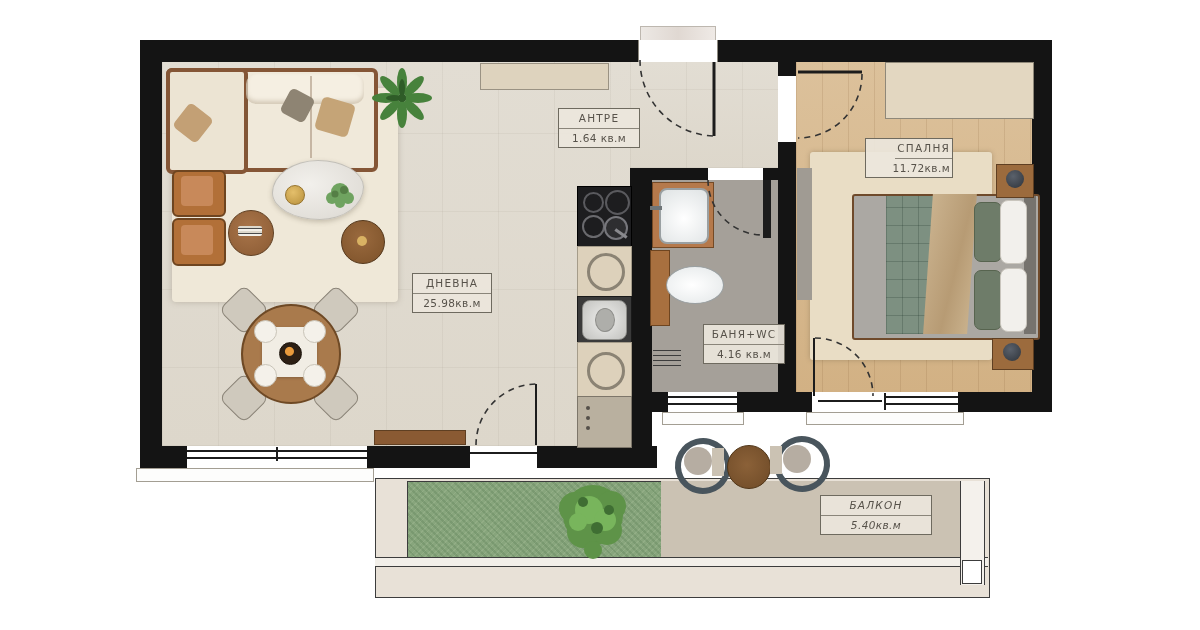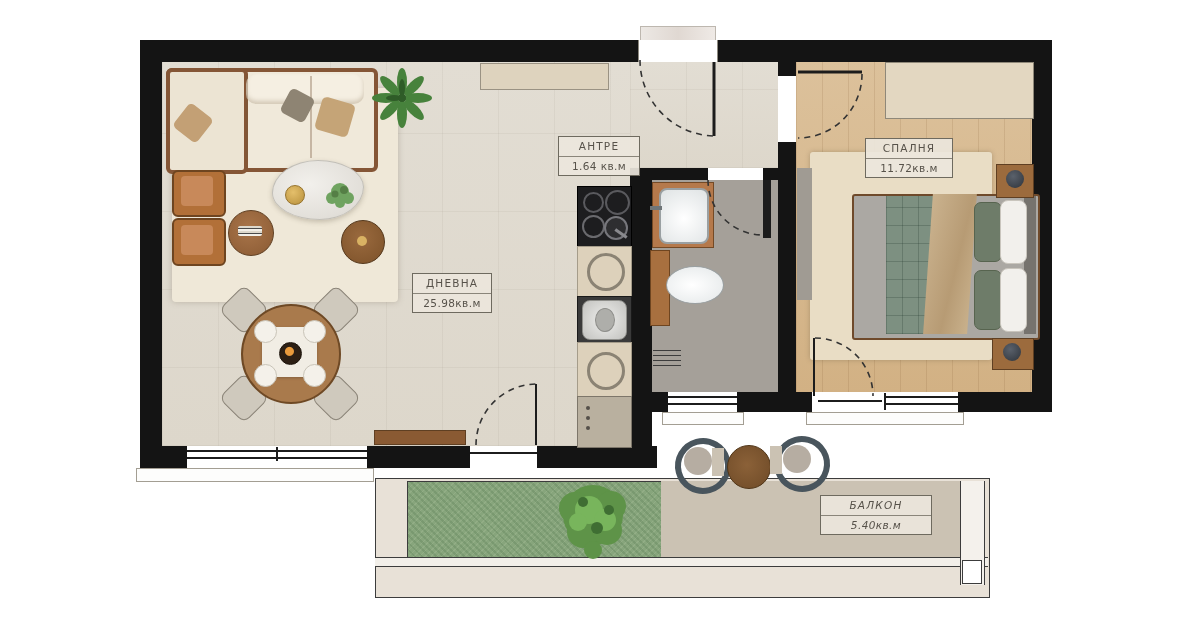--- a/index.html
+++ b/index.html
@@ -259,29 +259,33 @@
     </g>
     <g stroke="#1c1c1c">
       <line x1="714" y1="62" x2="714" y2="136" stroke-width="3"></line>
       <rect x="763" y="180" width="8" height="58" fill="#1c1c1c" stroke="none"></rect>
       <line x1="798" y1="72" x2="862" y2="72" stroke-width="3"></line>
       <line x1="814" y1="338" x2="814" y2="396" stroke-width="2"></line>
       <line x1="536" y1="384" x2="536" y2="445" stroke-width="2"></line>
     </g>
   </svg>
 
-  <div class="plabel" style="left:558px;top:108px;width:80px;margin-top:28px;">
+  <div class="plabel" style="left:558px;top:108px;width:80px;">
     <div class="nm">АНТРЕ</div>
     <div class="ar">1.64 кв.м</div>
   </div>
   <div class="plabel" style="left:412px;top:273px;width:78px;">
     <div class="nm">ДНЕВНА</div>
     <div class="ar">25.98кв.м</div>
   </div>
-  <div class="plabel" style="left:865px;top:138px;width:86px;">
+  <div class="plabel" style="left:703px;top:324px;width:80px;">
+    <div class="nm">БАНЯ+WC</div>
+    <div class="ar">4.16 кв.м</div>
+  </div>
+  <div class="plabel" style="left:865px;top:138px;width:86px;align-items:flex-end;">
     <div class="nm">СПАЛНЯ</div>
     <div class="ar">11.72кв.м</div>
   </div>
   <div class="plabel" style="left:820px;top:495px;width:110px;font-style:italic;">
     <div class="nm">БАЛКОН</div>
     <div class="ar">5.40кв.м</div>
   </div>
 
 </div>
 

